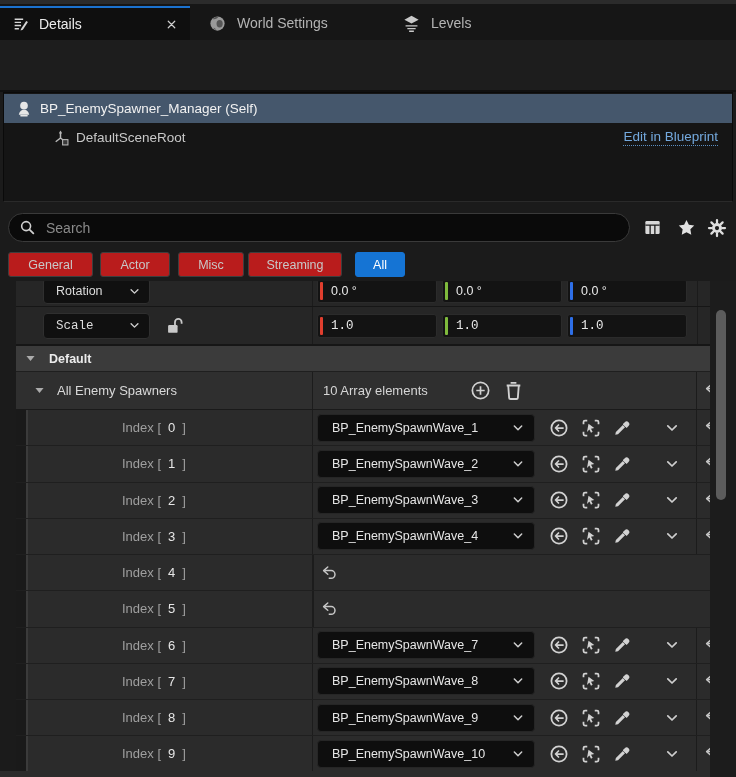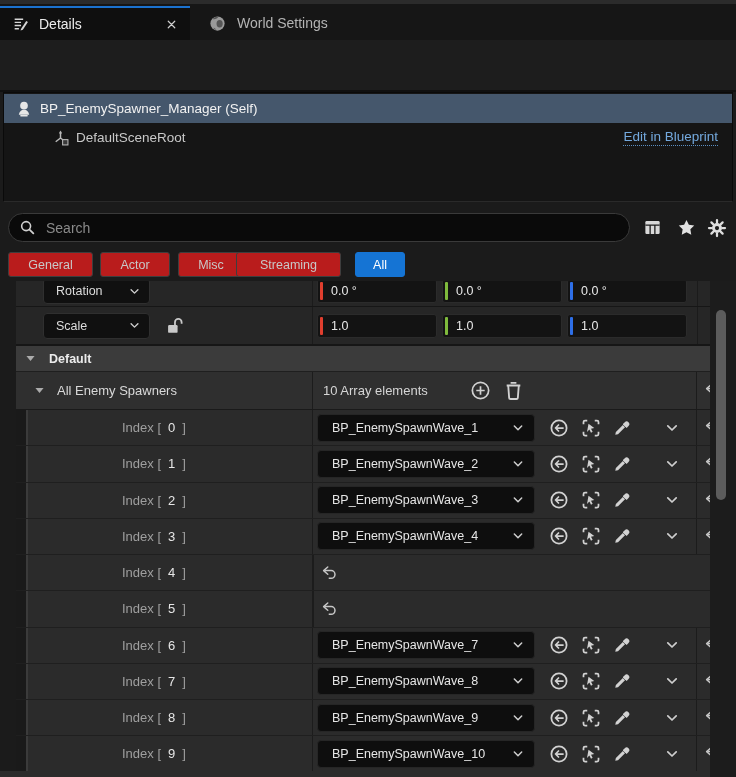--- a/index.html
+++ b/index.html
@@ -37,21 +37,21 @@
   .tool-ic{top:218px;cursor:default;}
   
   .fbtn{top:252px;height:25px;background:#b91c1c;border:1px solid #3e3e3e;border-radius:3px;display:flex;align-items:center;justify-content:center;font-size:12.5px;color:#c8c8c8;cursor:default;}
   .fbtn.active{background:#1574d4;border-color:#1574d4;color:#ffffff;}
   
   .props{left:16px;top:281px;width:622px;height:496px;}
   .trow{display:flex;width:710px;background:#262626;border-bottom:1px solid #161616;}
   .trow-rot{height:25px;overflow:hidden;}
   .trow-scale{height:37px;}
   .tinner{height:36px;margin-top:-8px;display:flex;align-items:center;width:100%;}
-  .tinner2{display:flex;align-items:center;width:100%;height:100%;}
+  .tinner2{display:flex;align-items:center;width:100%;height:100%;font-family:Liberation Mono, monospace;}
   .tname{width:297px;flex:none;display:flex;align-items:center;padding-left:27px;border-right:1px solid #1b1b1b;height:100%;box-sizing:border-box;}
   .tval{flex:1;display:flex;align-items:center;height:100%;border-right:1px solid #1b1b1b;}
   .tend{width:28px;flex:none;}
   .namebtn{width:107px;height:26px;background:#101010;border:1px solid #2f2f2f;border-radius:4px;display:flex;align-items:center;justify-content:space-between;padding:0 8px 0 12px;font-size:12.5px;color:#dcdcdc;box-sizing:border-box;cursor:default;}
   .field{position:relative;width:120px;height:24px;background:#131313;border:1px solid #2b2b2b;border-radius:3px;display:flex;align-items:center;padding-left:13px;font-size:12.5px;color:#e8e8e8;box-sizing:border-box;margin-left:5px;}
   .field:first-child{margin-left:4px;}
   .cbar{position:absolute;left:2px;top:2px;bottom:2px;width:3px;border-radius:1px;}
   .cbar-x{background:#e03e2e;} .cbar-y{background:#7fba3c;} .cbar-z{background:#2e6fe8;}
   .hdr-cat{display:flex;align-items:center;width:710px;height:27px;background:#3b3b3b;border-top:1px solid #161616;border-bottom:1px solid #1f1f1f;padding-left:8px;box-sizing:border-box;}
   .hdr-cat .lbl{margin-left:12px;font-weight:bold;font-size:12.5px;color:#ececec;}
@@ -179,20 +179,26 @@
       <svg class="ic" width="13" height="13">
           <use href="#s-close"></use>
         </svg>
     </div>
     <div class="abs flex tab tab-ws">
       <svg class="ic" width="19" height="19">
           <use href="#s-globe"></use>
         </svg>
       <span>World Settings</span>
     </div>
+    <div class="abs flex tab tab-lv">
+      <svg class="ic" width="19" height="19">
+          <use href="#s-levels"></use>
+        </svg>
+      <span>Levels</span>
+    </div>
   </div>
 
   <div class="abs actorbar">
     <svg class="abs ic actor-ico" width="20" height="20">
         <use href="#s-actor"></use>
       </svg>
     <div class="abs actor-title">BP_EnemySpawner_Manager</div>
     <div class="abs btn btn-add">
       <svg class="ic" width="15" height="15">
           <use href="#s-plus"></use>
@@ -246,21 +252,21 @@
 
   <div class="abs fbtn" style="left:8px;width:85px">
       <span>General</span>
     </div>
   <div class="abs fbtn" style="left:100px;width:70px">
       <span>Actor</span>
     </div>
   <div class="abs fbtn" style="left:178px;width:66px">
       <span>Misc</span>
     </div>
-  <div class="abs fbtn" style="left:236px;width:105px">
+  <div class="abs fbtn" style="left:248px;width:94px">
       <span>Streaming</span>
     </div>
   <div class="abs fbtn active" style="left:355px;width:50px">
       <span>All</span>
     </div>
 
   <div class="abs props">
 
     <div class="trow trow-rot">
       <div class="tinner">

